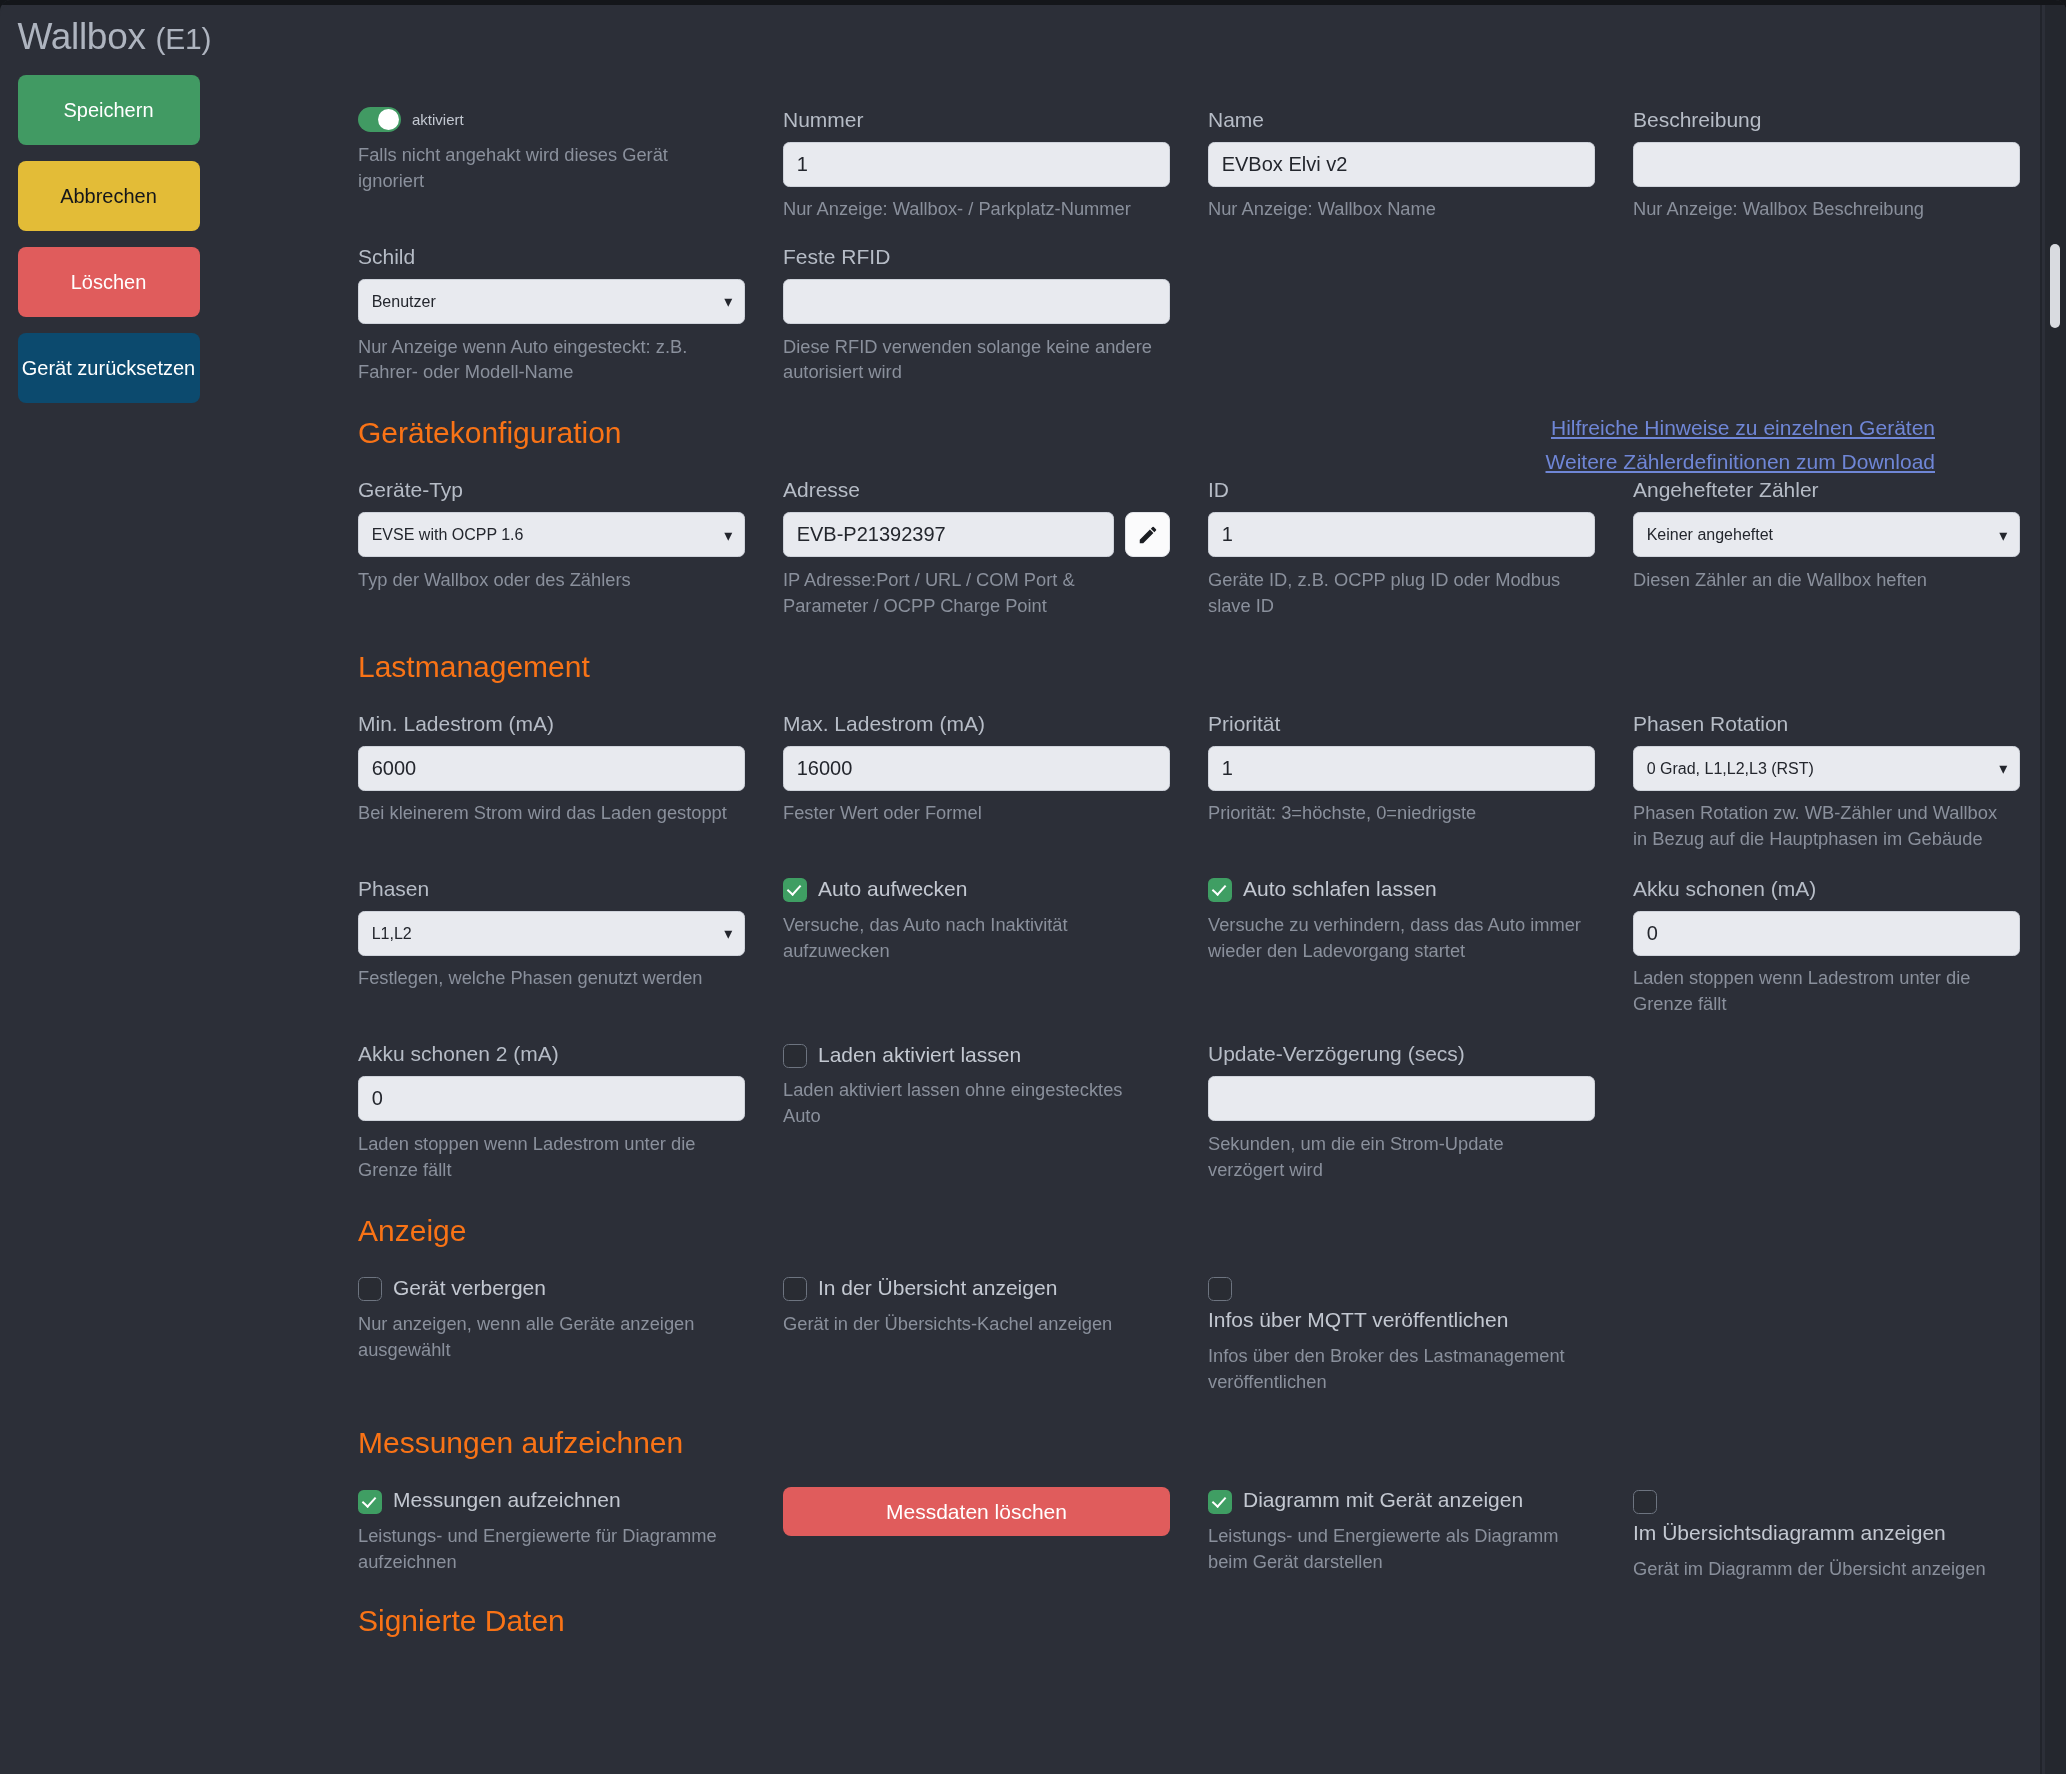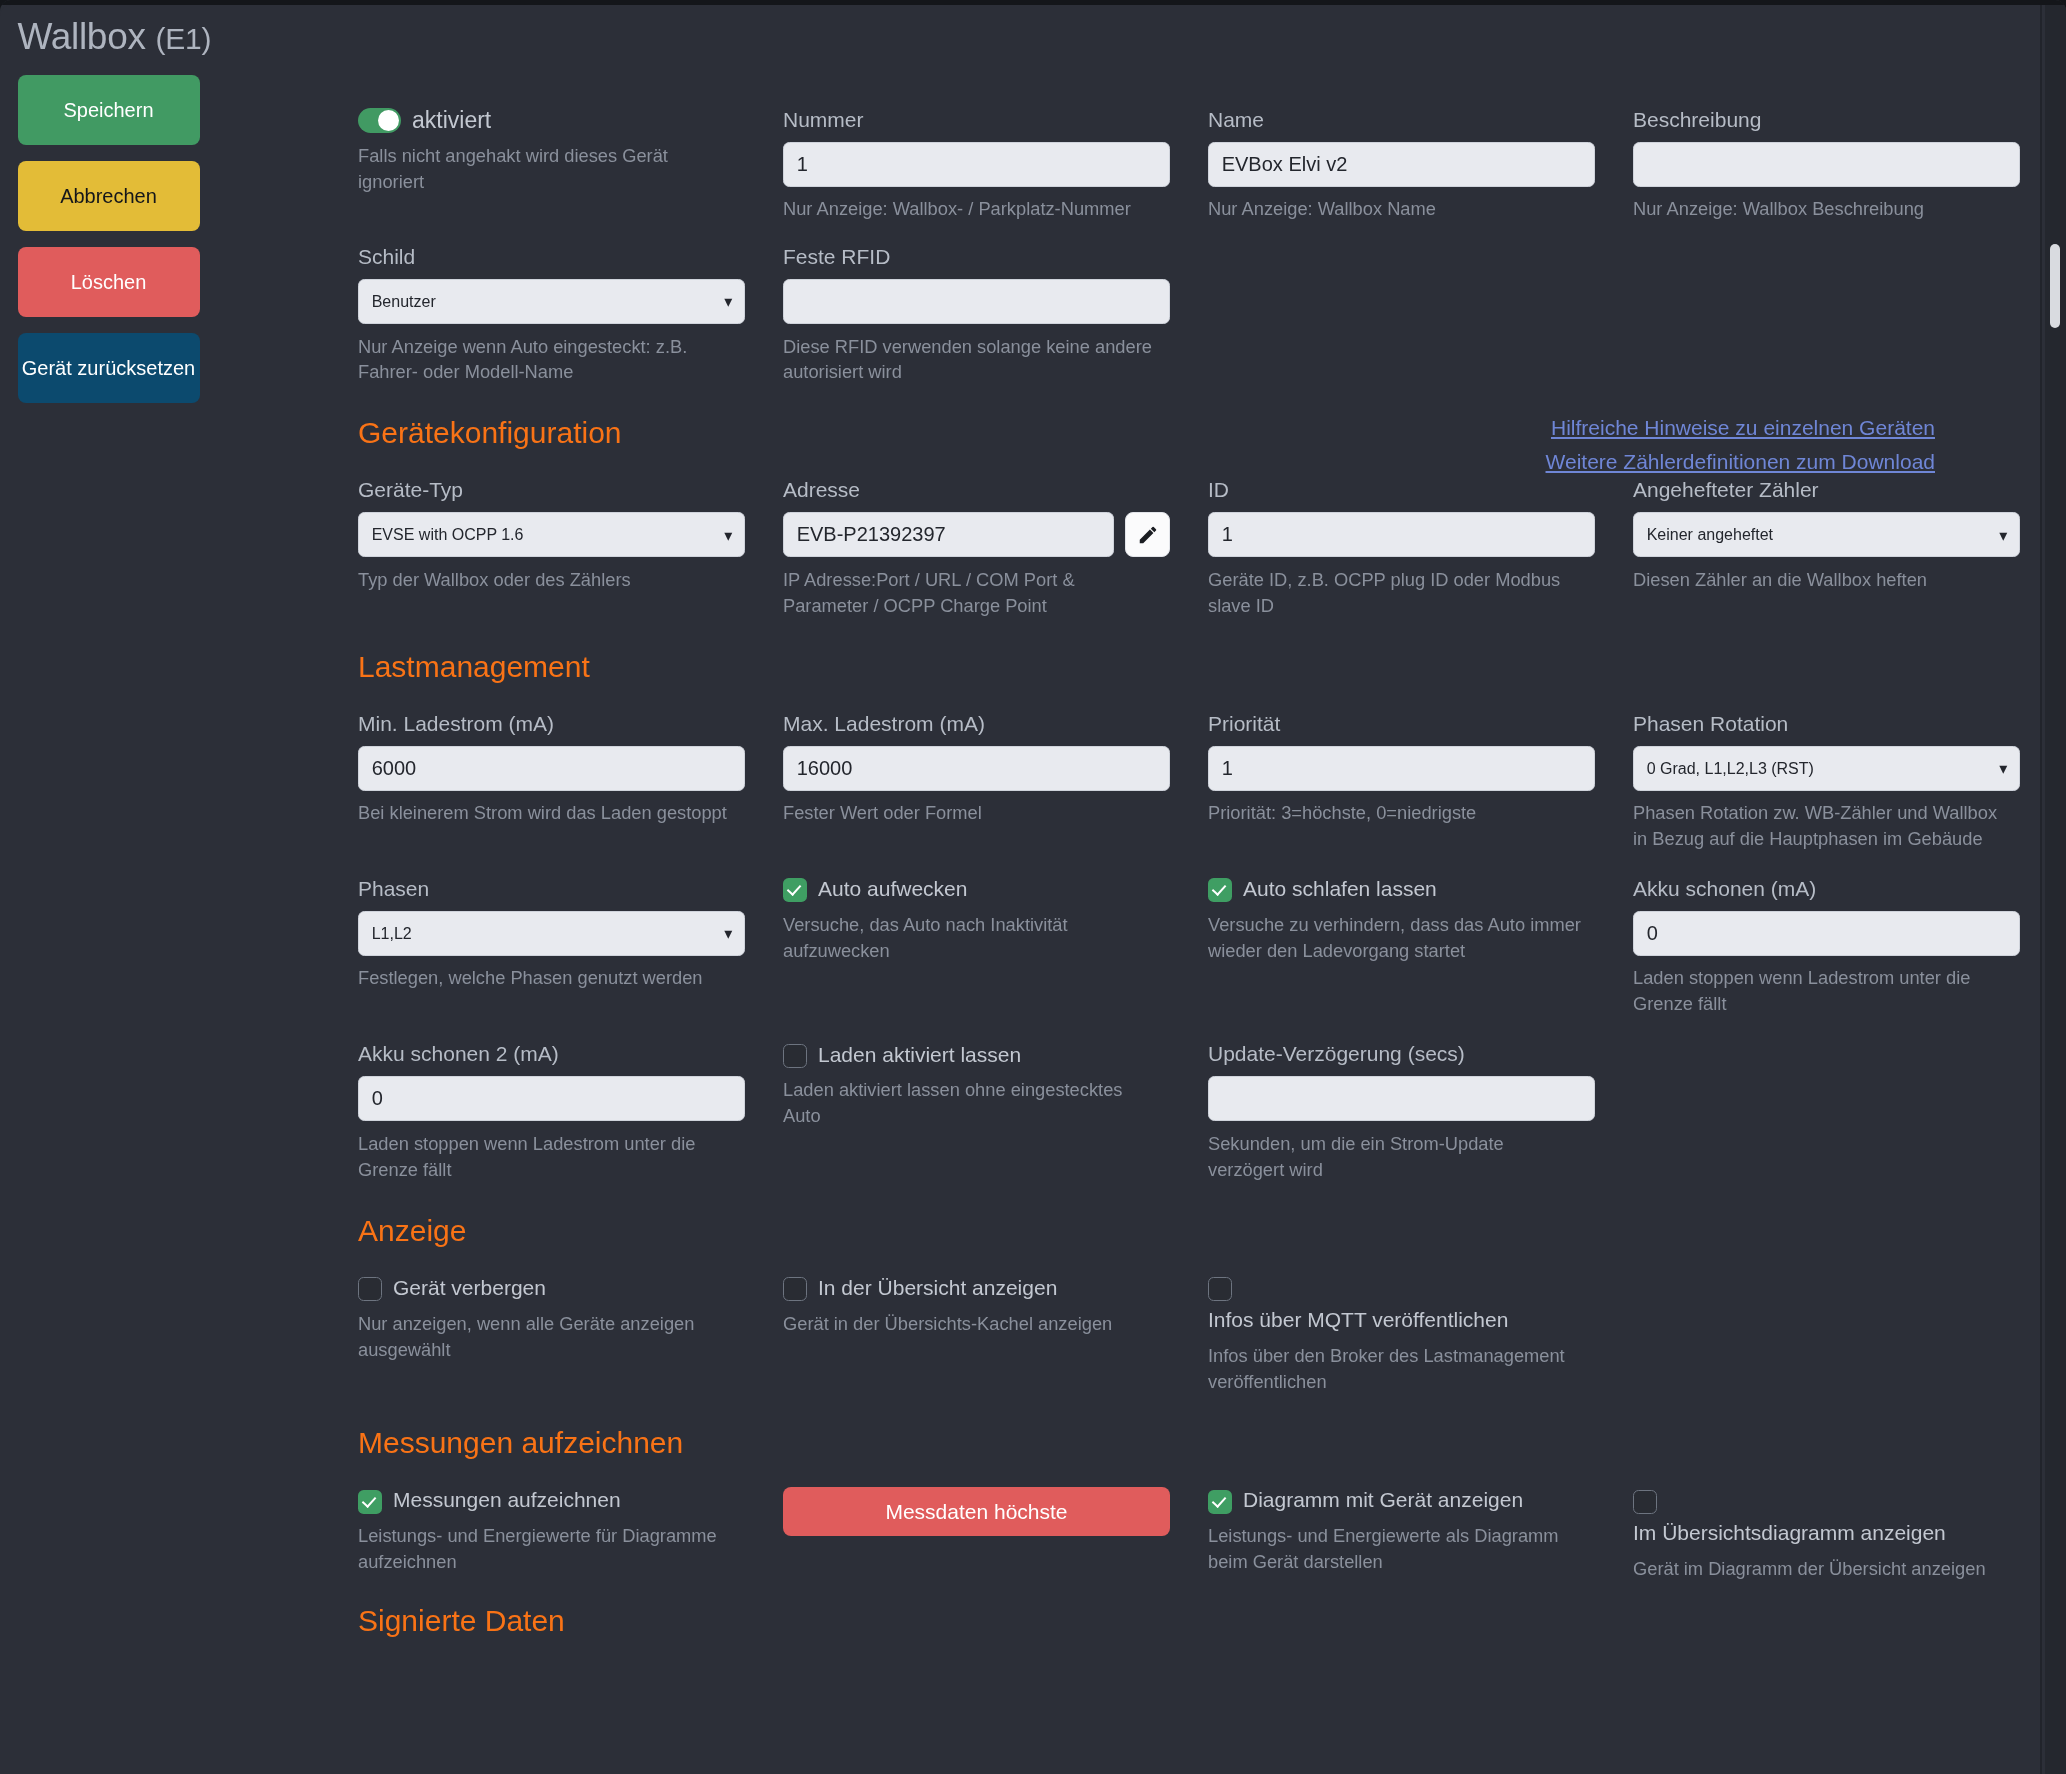--- a/index.html
+++ b/index.html
@@ -169,21 +169,21 @@
     flex: 0 0 43px;
     cursor: pointer;
   }
   .toggle .knob {
     position: absolute;
     right: 2.4px; top: 2.4px;
     width: 21px; height: 21px;
     background: #fff;
     border-radius: 50%;
   }
-  .toggle-label { color: #c3c8d1; font-size: 23px; }
+  .toggle-label { color: #c3c8d1; font-size: 15px; }
 
   
   .cb-row { display: flex; align-items: flex-end; gap: 11px; }
   .cb {
     width: 24px; height: 24px;
     border-radius: 5.6px;
     flex: 0 0 24px;
     margin-top: 2.4px;
     cursor: pointer;
   }
@@ -460,21 +460,21 @@
 
       <div class="row">
         <div class="col">
           <div class="cb-row">
             <div class="cb on"></div>
             <span class="cb-label">Messungen aufzeichnen</span>
           </div>
           <div class="hint">Leistungs- und Energiewerte für Diagramme aufzeichnen</div>
         </div>
         <div class="col">
-          <button class="danger-btn">Messdaten höchste</button>
+          <button class="danger-btn">Messdaten löschen</button>
         </div>
         <div class="col">
           <div class="cb-row">
             <div class="cb on"></div>
             <span class="cb-label">Diagramm mit Gerät anzeigen</span>
           </div>
           <div class="hint">Leistungs- und Energiewerte als Diagramm beim Gerät darstellen</div>
         </div>
         <div class="col cb-stack">
           <div class="cb off"></div>

